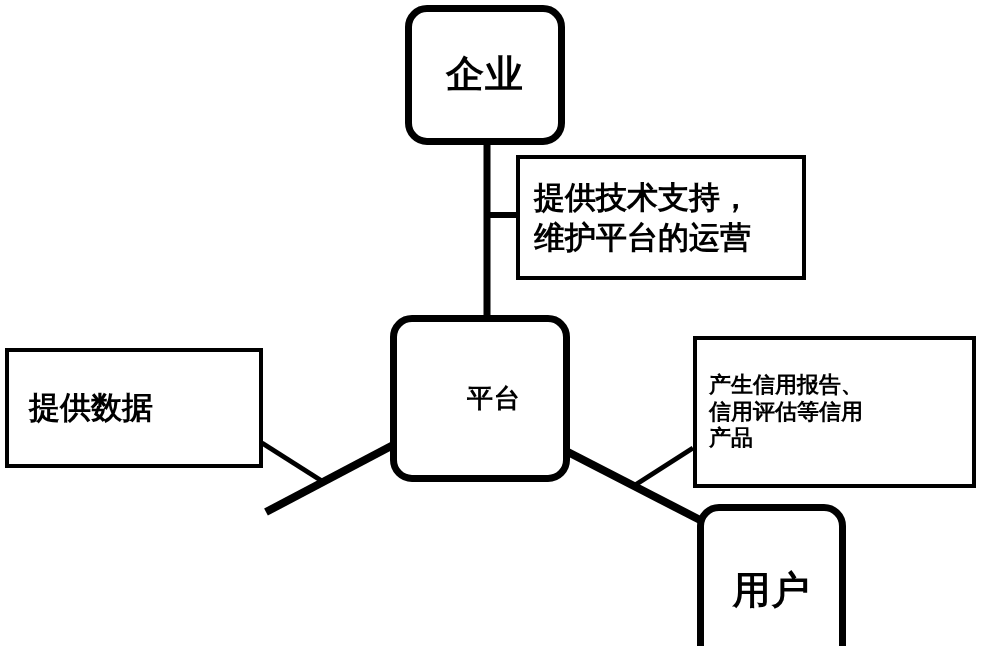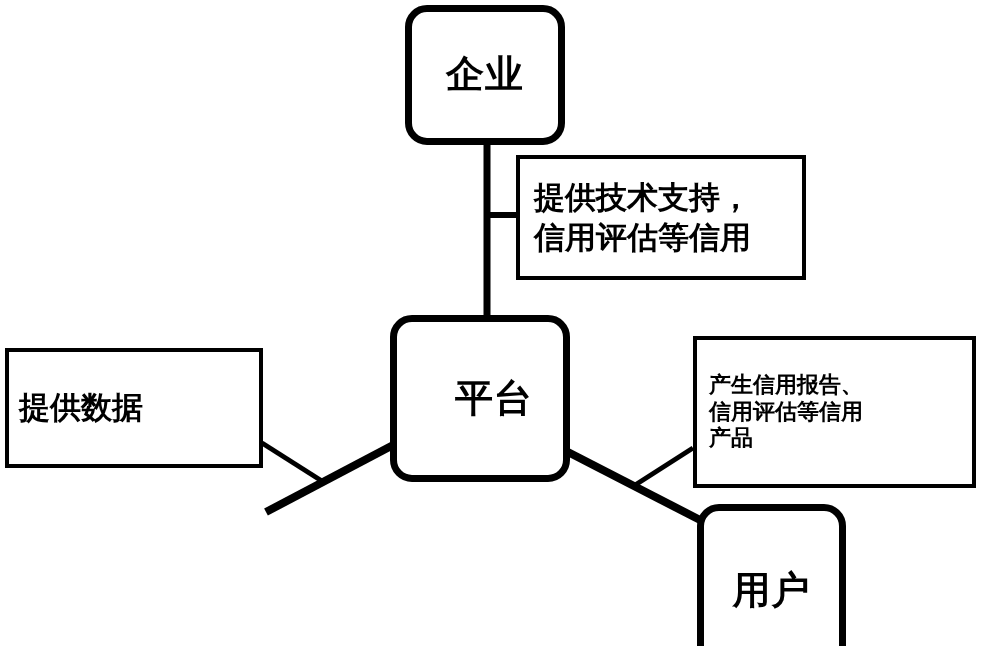--- a/index.html
+++ b/index.html
@@ -60,41 +60,41 @@
     white-space: pre-line;
   }
 
   
   #node-enterprise {
     left: 405px; top: 5px; width: 160px; height: 140px;
     font-size: 38px;
   }
   #node-platform {
     left: 390px; top: 315px; width: 180px; height: 167px;
-    font-size: 38px;
+    font-size: 26px;
     padding-left: 28px;
   }
   #node-government {
     left: 112px; top: 500px; width: 161px; height: 144px;
     font-size: 38px;
   }
   #node-user {
     left: 697px; top: 504px; width: 149px; height: 174px;
     font-size: 38px;
   }
 
   
   #label-tech-support {
     left: 516px; top: 155px; width: 290px; height: 125px;
     padding: 4px 10px 4px 14px;
     font-size: 31px;
   }
   #label-provide-data {
     left: 5px; top: 348px; width: 258px; height: 120px;
-    padding: 4px 10px;
+    padding: 4px 20px;
     font-size: 31px;
   }
   #label-products {
     left: 693px; top: 336px; width: 283px; height: 152px;
     padding: 2px 8px 2px 12px;
     font-size: 22px;
   }
   #label-products .label-text { line-height: 1.22; }
 </style>
 </head>
@@ -125,21 +125,21 @@
     <span class="node-label">平台</span>
   </div>
 
 
   <div class="node" id="node-user">
     <span class="node-label">用户</span>
   </div>
 
   <div class="label-box" id="label-tech-support">
     <span class="label-text">提供技术支持，
-信用评估等信用</span>
+维护平台的运营</span>
   </div>
 
   <div class="label-box" id="label-provide-data">
     <span class="label-text">提供数据</span>
   </div>
 
   <div class="label-box" id="label-products">
     <span class="label-text">产生信用报告、
 信用评估等信用
 产品</span>

